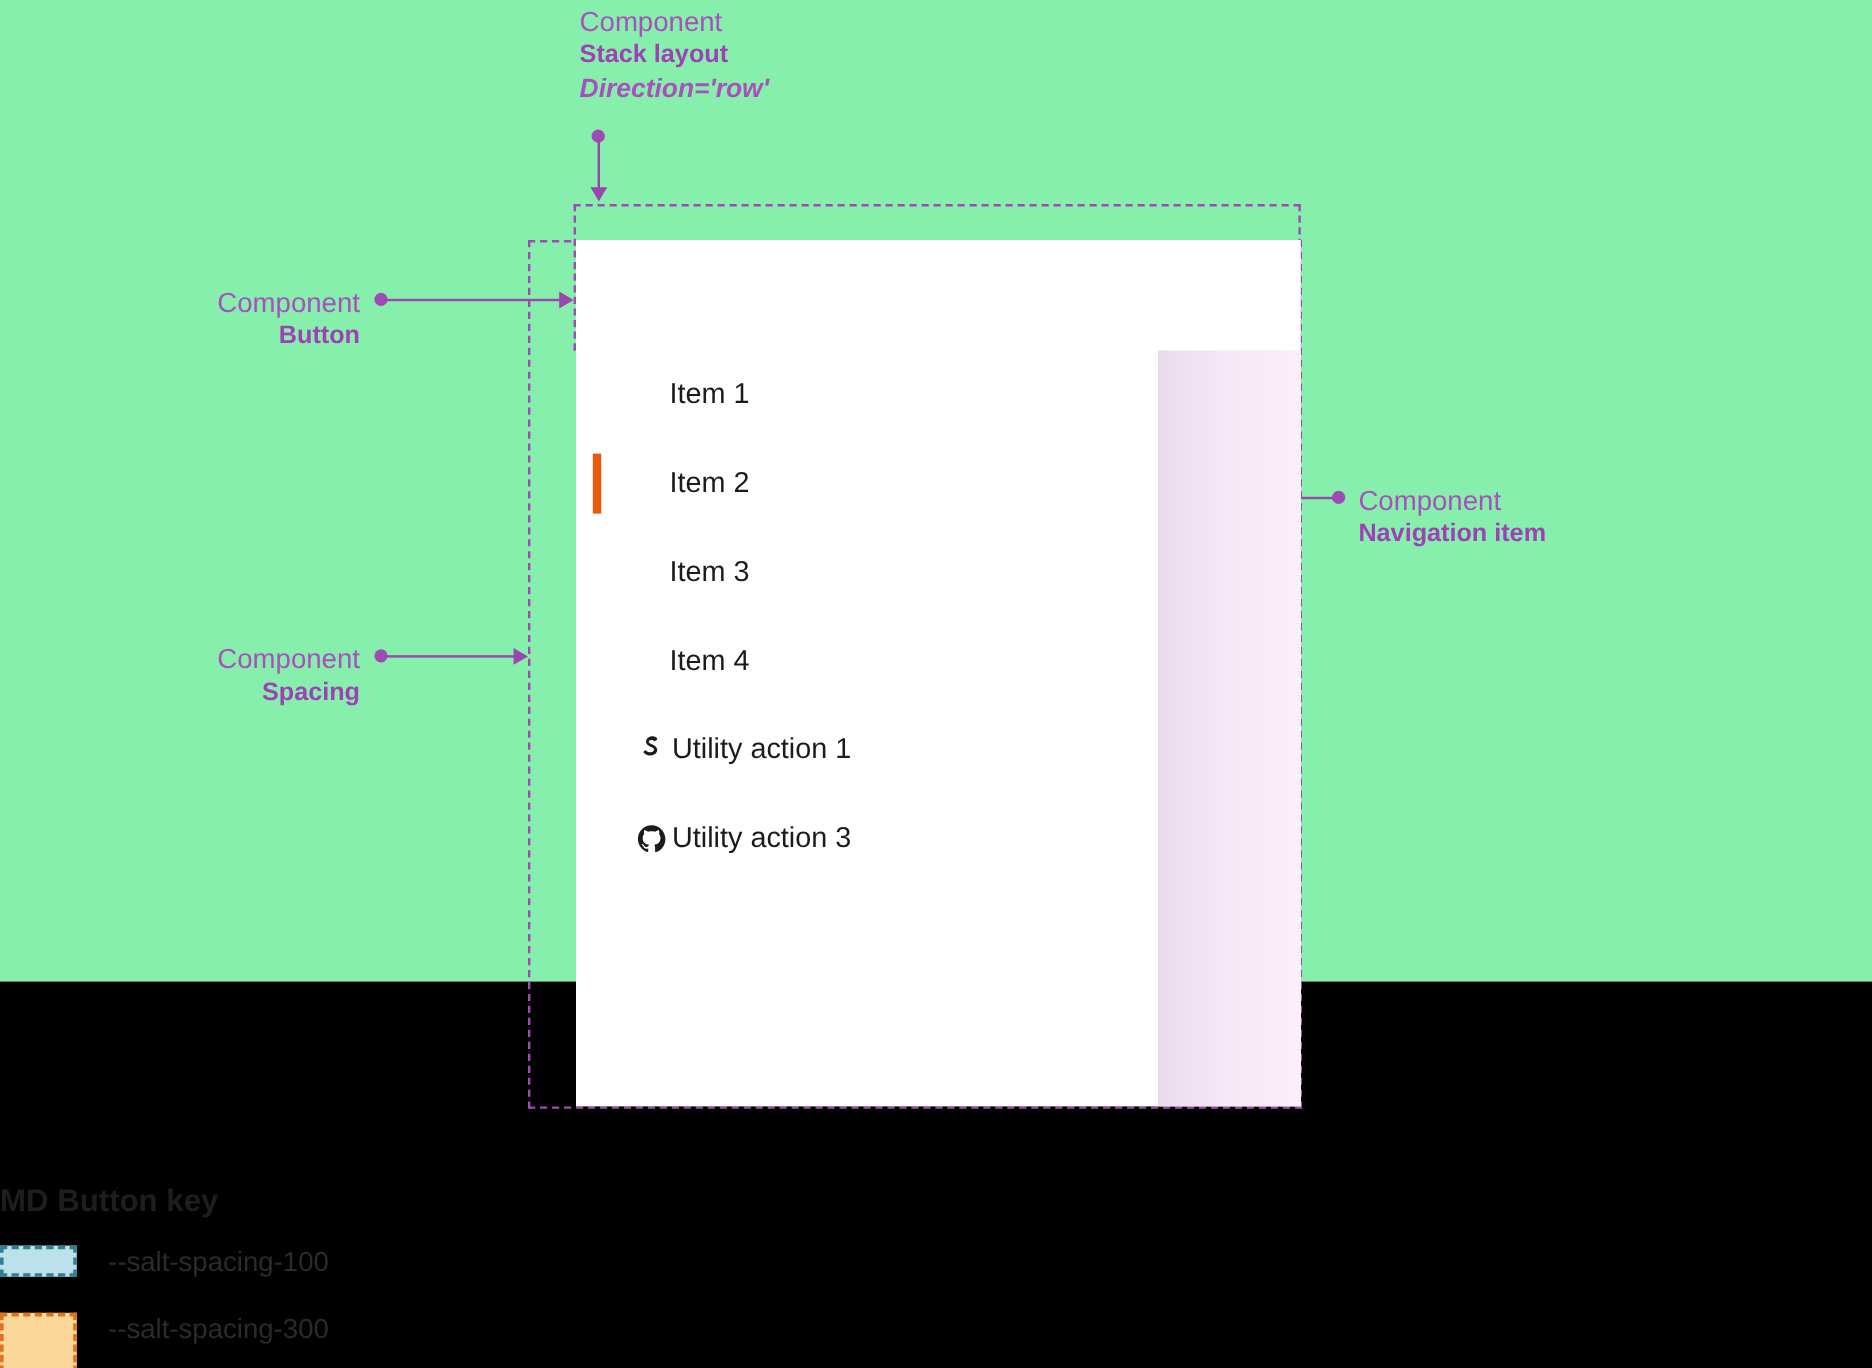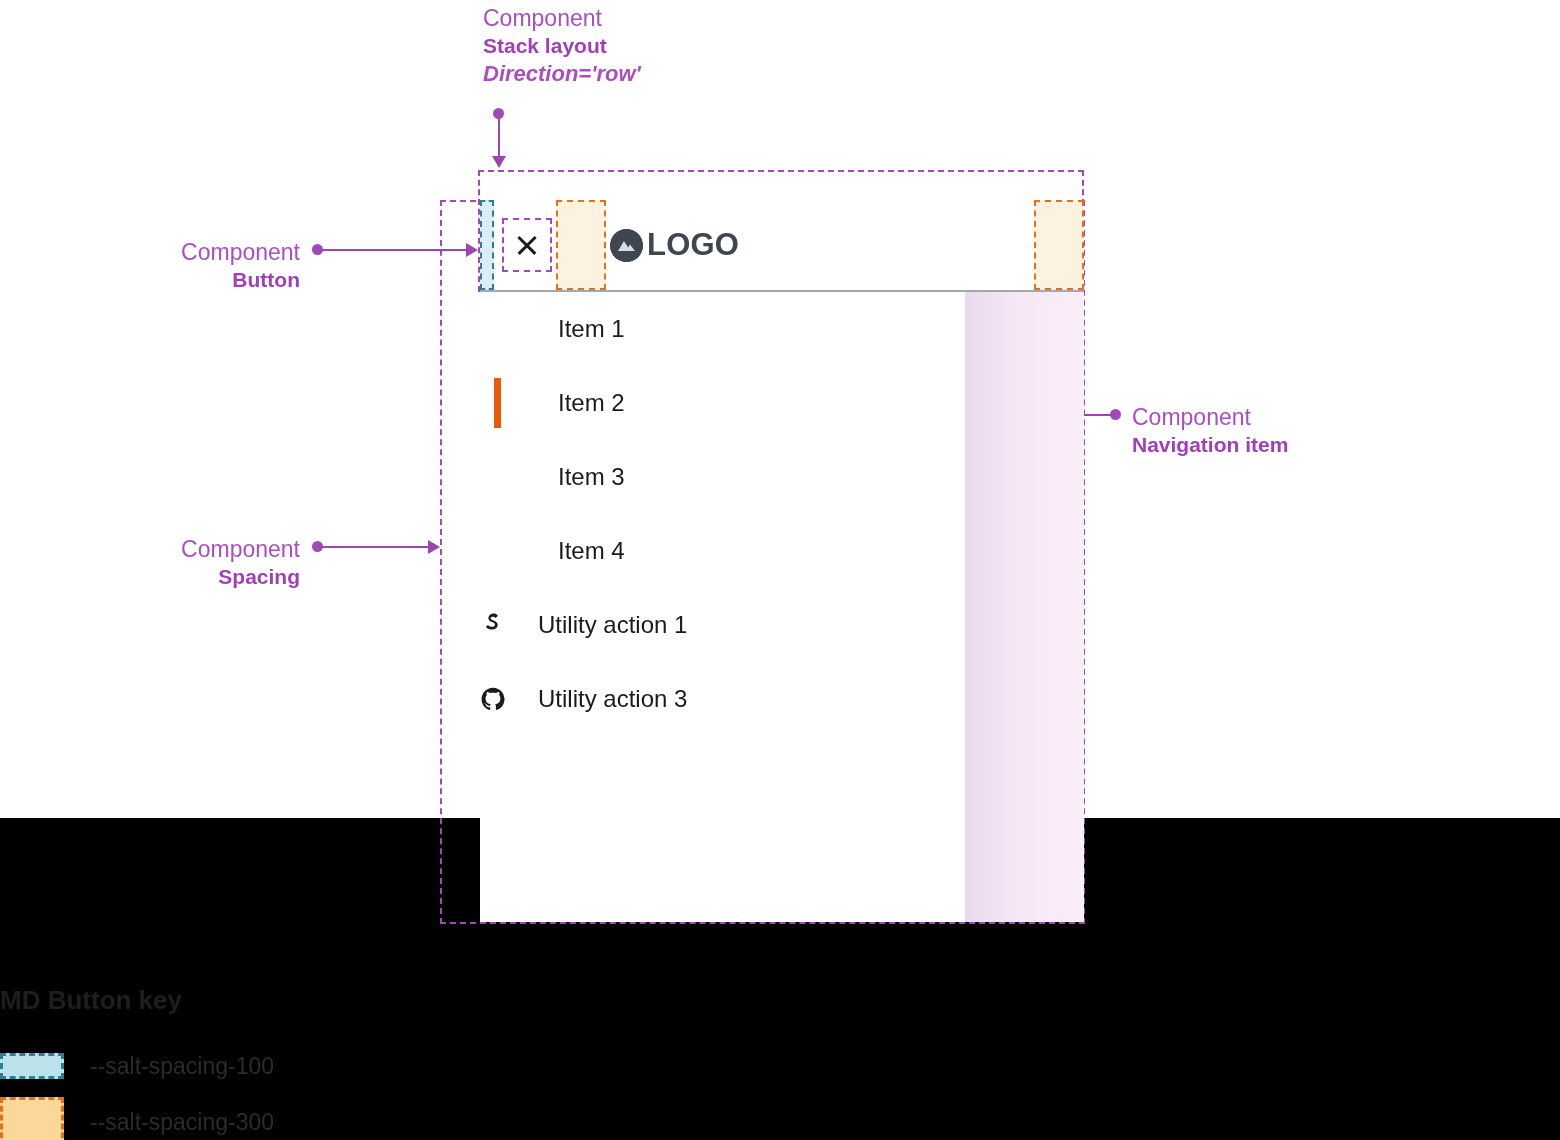--- a/index.html
+++ b/index.html
@@ -3,21 +3,21 @@
 <meta charset="utf-8">
 <style>
   * { box-sizing: border-box; }
   html, body {
     margin: 0; padding: 0;
     background: #000000;
     width: 1560px; height: 1140px;
     font-family: "Liberation Sans", sans-serif;
     overflow: hidden;
   }
-  #stage { position: relative; width: 1560px; height: 818px; background: #ffffff; }
+  #stage { position: relative; width: 1560px; height: 818px; background: #86efac; }
 
   
   .anno { position: absolute; color: #A04BB5; line-height: 1.28; }
   .anno .lbl { font-size: 23px; font-weight: 400; color: #A94FBE; display:block; }
   .anno .nm  { font-size: 21px; font-weight: 700; color: #A13FB6; display:block; }
   .anno .it  { font-size: 22px; font-style: italic; font-weight: 600; color: #A94FBE; display:block; }
   .anno.right-al { text-align: right; }
   .anno.left-al  { text-align: left; }
 
   
@@ -97,30 +97,31 @@
     padding-left: 78px;
     font-size: 24px; color: #1B1B1B;
     cursor: pointer;
   }
   .nav-item.active::before {
     content: ""; position: absolute; left: 14px; top: 12px;
     width: 7px; height: 50px; background: #E8590C;
   }
   .util-item {
     position: relative; height: 74px;
-    display: flex; align-items: center; gap: 32px;
+    display: flex; align-items: center; gap: 4px;
+    padding-left: 50px;
     font-size: 24px; color: #1B1B1B;
     cursor: pointer;
   }
   .util-icon { width: 26px; height: 26px; display: flex; align-items: center; justify-content: center; flex: 0 0 26px; }
 
   
   #key { position: absolute; left: 0; top: 985px; width: 560px; }
   #key-title { font-size: 26px; font-weight: 700; color: #1E1E1E; margin-left: 0px; }
-  .key-row { display: flex; align-items: center; height: 56px; text-decoration: underline; }
+  .key-row { display: flex; height: 56px; text-decoration: underline; }
   .key-sw { width: 64px; height: 26px; flex: 0 0 64px; }
   .key-sw.blue { background: #BBE1EA; border: 3px dashed #2F7F93; }
   .key-sw.orange { background: #FCD79A; height: 50px; border: 3px dashed #E2711D; }
   .key-lbl { margin-left: 26px; font-size: 23px; color: #2B2B2B; }
 </style>
 </head>
 <body>
 
 <div id="stage">
 
@@ -160,41 +161,20 @@
   <div class="dot" style="left:1110px; top:409px;"></div>
   <div class="hline" style="left:978px; top:414px; width:134px;"></div>
   <div class="arrow-l" style="left:966px; top:408px;"></div>
 
   <div class="dbox" style="left:480px; top:381px; width:485px; height:74px;"></div>
 
   <div id="drawer">
 
     <div id="pink-panel"></div>
 
-    <div id="drawer-header">
-
-      <div class="spacer-blue"></div>
-      <div class="spacer-orange" style="left:76px; width:50px;"></div>
-      <div class="spacer-orange" style="right:0px; width:50px;"></div>
-
-      <button id="close-btn">
-        <span class="x-glyph"></span>
-      </button>
-      <div id="close-btn-outline"></div>
-
-      <div id="brand">
-        <span id="brand-mark">
-          <svg width="33" height="33" viewBox="0 0 33 33" aria-hidden="true">
-            <circle cx="16.5" cy="16.5" r="16.5" fill="#3E4650"></circle>
-            <path d="M8 22 L14 12 L18.2 18.4 L20 15.5 L25 22 Z" fill="#D9DDE3"></path>
-          </svg>
-        </span>
-        <span id="brand-text">LOGO</span>
-      </div>
-    </div>
 
     <div id="nav">
 
       <div class="nav-item">
         <span>Item 1</span>
       </div>
 
       <div class="nav-item active">
         <span>Item 2</span>
       </div>

